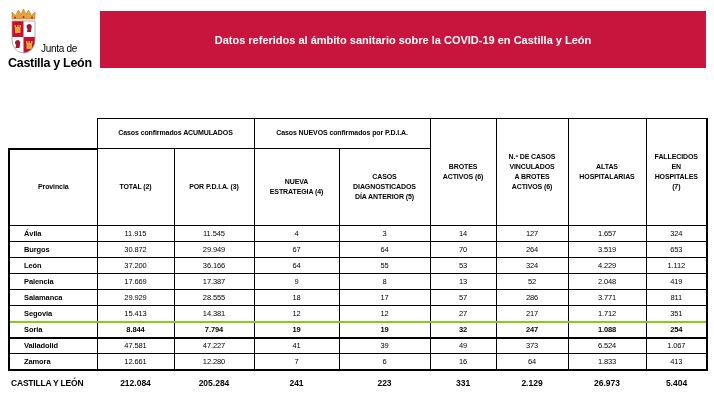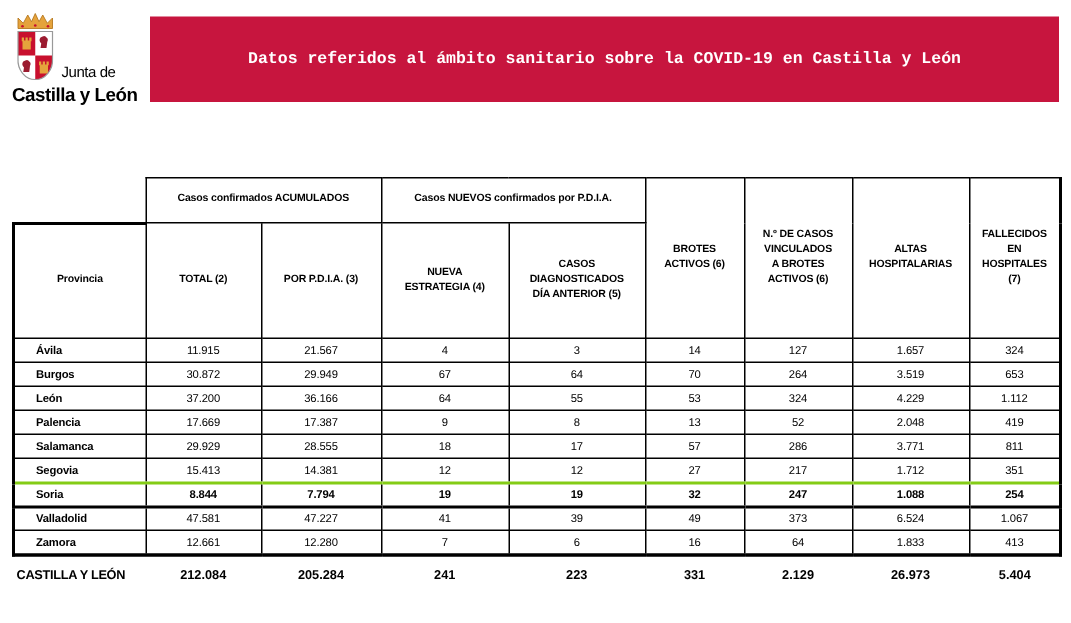--- a/index.html
+++ b/index.html
@@ -30,21 +30,20 @@
     width: 606px;
     height: 57px;
     background: #C7153E;
     display: flex;
     align-items: center;
     justify-content: center;
     color: #fff;
     font-size: 11px;
     font-weight: bold;
     text-align: center;
-    font-family: Liberation Mono, monospace;
   }
   .date-note {
     position: absolute;
     left: 8px;
     top: 86px;
     width: 698px;
     text-align: right;
     font-size: 8.5px;
     font-style: italic;
     font-weight: bold;
@@ -184,21 +183,21 @@
 ESTRATEGIA (4)</th>
         <th>CASOS
 DIAGNOSTICADOS
 DÍA ANTERIOR (5)</th>
       </tr>
     </thead>
     <tbody id="table-body">
         <tr>
           <td class="prov">Ávila</td>
           <td>11.915</td>
-          <td>21.567</td>
+          <td>11.545</td>
           <td>4</td>
           <td>3</td>
           <td>14</td>
           <td>127</td>
           <td>1.657</td>
           <td>324</td>
         </tr>
         <tr>
           <td class="prov">Burgos</td>
           <td>30.872</td>

